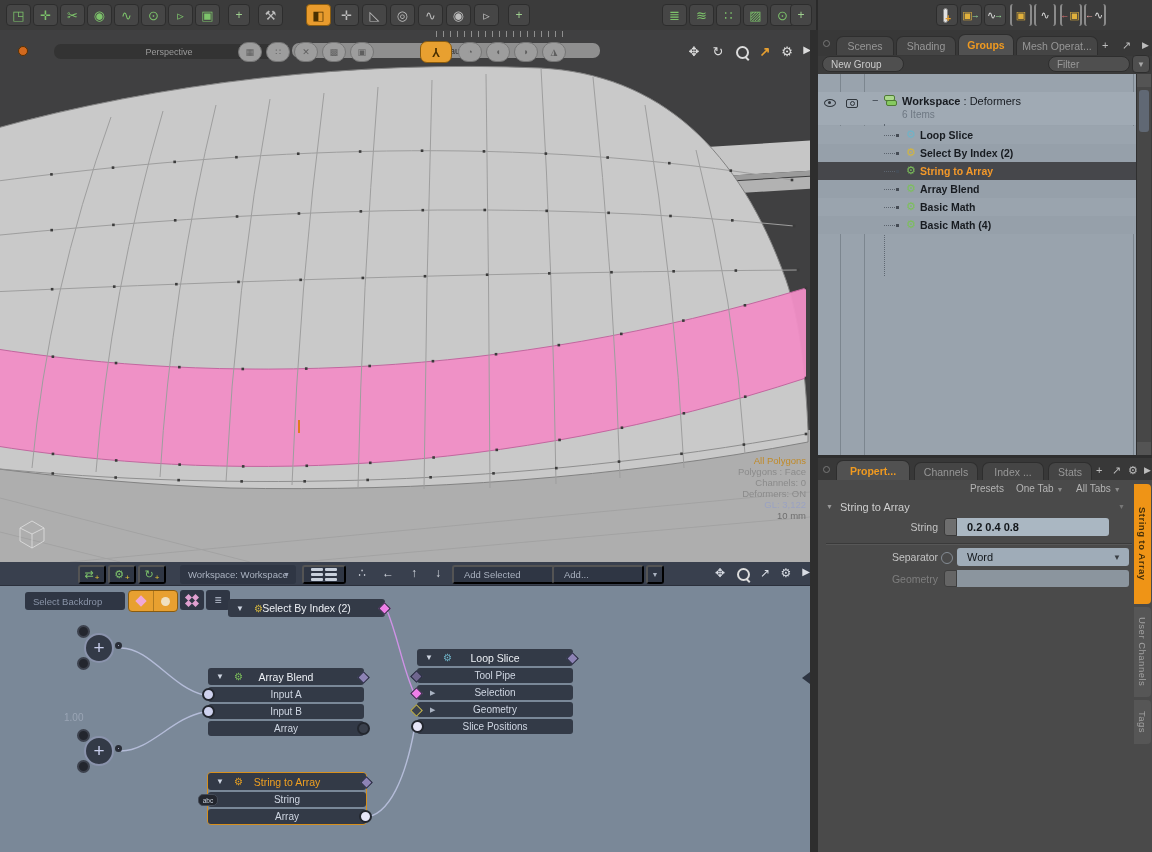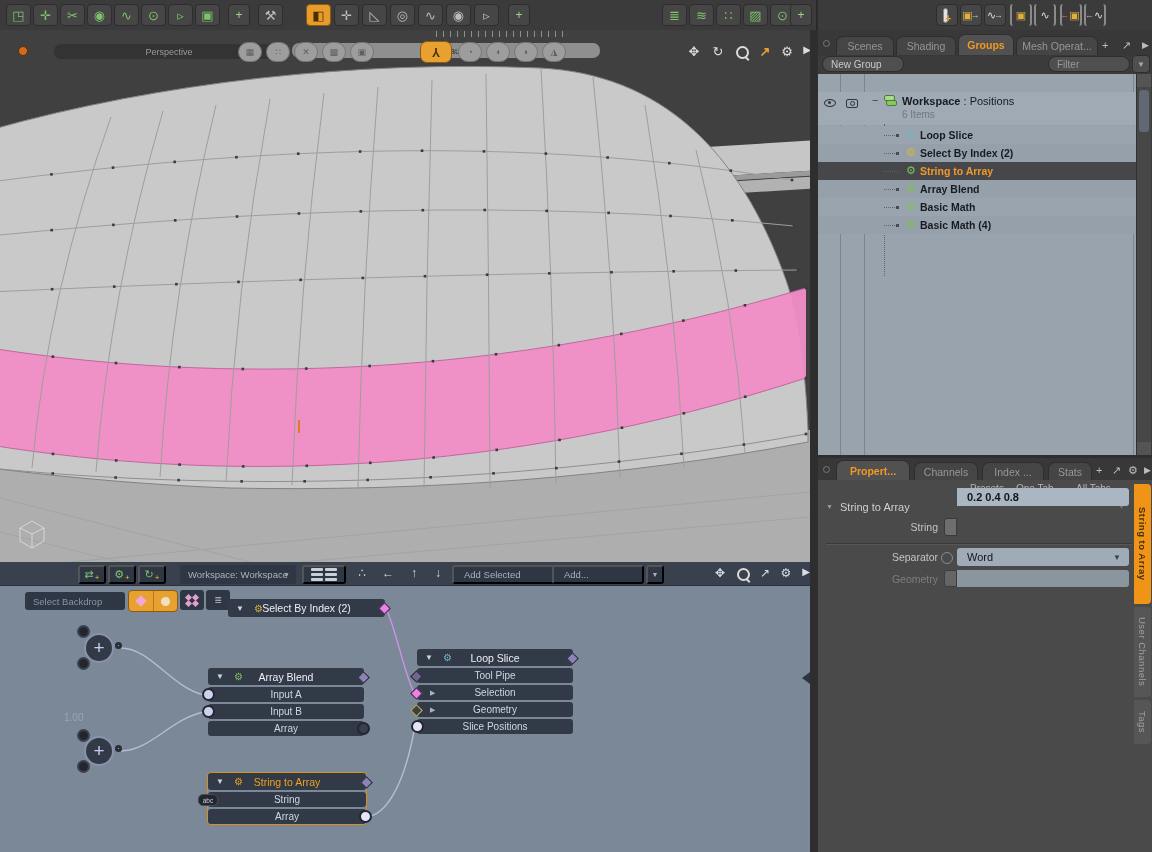--- a/index.html
+++ b/index.html
@@ -356,20 +356,28 @@
       <span>◮</span>
     </div>
 
   <div class="vnav" style="left:684px"><span>✥</span></div>
   <div class="vnav" style="left:708px"><span>↻</span></div>
   <div class="vnav" style="left:732px;top:46px"><span class="mag"></span></div>
   <div class="vnav" style="left:755px;color:#e8a030;font-weight:bold"><span>↗</span></div>
   <div class="vnav" style="left:777px"><span>⚙</span></div>
   <div class="vnav" style="left:797px;font-size:10px"><span>▶</span></div>
 
+  <div class="ovl" style="left:686px;top:455px">
+    <div style="color:#c08a28">All Polygons</div>
+    <div style="color:#8b8b8b">Polygons : Face</div>
+    <div style="color:#8b8b8b">Channels: 0</div>
+    <div style="color:#8b8b8b">Deformers: ON</div>
+    <div style="color:#9aa2c2">GL: 3,122</div>
+    <div style="color:#6f6f6f">10 mm</div>
+  </div>
 
   <div id="schbg"></div>
   <svg class="abs" style="left:0;top:562px;z-index:2" width="810" height="290">
     <path d="M121,86 C150,86 172,126 204,133" fill="none" stroke="#b4bcd8" stroke-width="1.4"></path>
     <path d="M121,189 C150,189 172,156 204,150" fill="none" stroke="#b4bcd8" stroke-width="1.4"></path>
     <path d="M386,46 C398,74 402,104 414,131" fill="none" stroke="#cf92e6" stroke-width="1.4"></path>
     <path d="M364,255 C390,255 406,212 414,169" fill="none" stroke="#b4bcd8" stroke-width="1.4"></path>
   </svg>
 
   <div id="schhdr">
@@ -566,21 +574,21 @@
   <div id="list">
     <div class="colline" style="left:22px"></div>
     <div class="colline" style="left:46px"></div>
     <div class="colline" style="left:315px"></div>
 
     <div class="abs" style="left:0;top:18px;width:318px;height:33px;background:#a0aab4">
       <span class="ico-eye" style="left:6px;top:7px"></span>
       <span class="ico-cam" style="left:28px;top:6.5px"></span>
       <span class="abs" style="left:54px;top:2px;color:#39404a">−</span>
       <span class="ws-ico" style="left:66px;top:3px"></span>
-      <span class="abs" style="left:84px;top:3px;color:#171b20"><b>Workspace</b><span> : Positions</span></span>
+      <span class="abs" style="left:84px;top:3px;color:#171b20"><b>Workspace</b><span> : Deformers</span></span>
       <span class="abs" style="left:84px;top:17px;color:#6e7883;font-size:10px">6 Items</span>
     </div>
     <div class="abs" style="left:66px;top:50px;width:1px;height:152px;border-left:1px dotted #5f6872"></div>
 
     <div class="lrow" style="top:52px;background:#9aa4ae">
       <span class="twig"></span>
         <span class="tsq"></span>
       <span class="lgear" style="color:#6fb3c8">⚙</span>
       <span class="llabel">Loop Slice</span>
     </div>
@@ -647,21 +655,21 @@
   <div class="abs" style="left:1076px;top:483px;color:#b4b4b4;font-size:10px"><span>All Tabs</span> <span style="font-size:7px;color:#8a8a8a">▼</span></div>
 
   <div class="abs" style="left:818px;top:499px;width:316px;height:18px">
     <span style="position:absolute;left:8px;top:4px;font-size:7px;color:#999">▼</span>
     <span style="position:absolute;left:22px;top:2px;color:#cfcfcf">String to Array</span>
     <span style="position:absolute;left:300px;top:4px;font-size:7px;color:#777">▼</span>
   </div>
 
   <div class="flabel" style="left:828px;top:521px">String</div>
   <div class="knob" style="left:944px;top:518px;height:18px"></div>
-  <div class="tfield" style="left:957px;top:488px;width:172px;height:18px">
+  <div class="tfield" style="left:957px;top:518px;width:152px;height:18px">
       <span>0.2 0.4 0.8</span>
     </div>
 
   <div class="abs" style="left:826px;top:543px;width:306px;height:1px;background:#3a3a3a"></div>
   <div class="abs" style="left:826px;top:544px;width:306px;height:1px;background:#575757"></div>
 
   <div class="flabel" style="left:828px;top:551px">Separator</div>
   <div class="abs" style="left:941px;top:552px;width:10px;height:10px;border-radius:50%;border:1px solid #848c94"></div>
   <div class="tfield" style="left:957px;top:548px;width:172px;height:18px;background:#9facb8;border-radius:3px;font-weight:normal">
     <span>Word</span>

